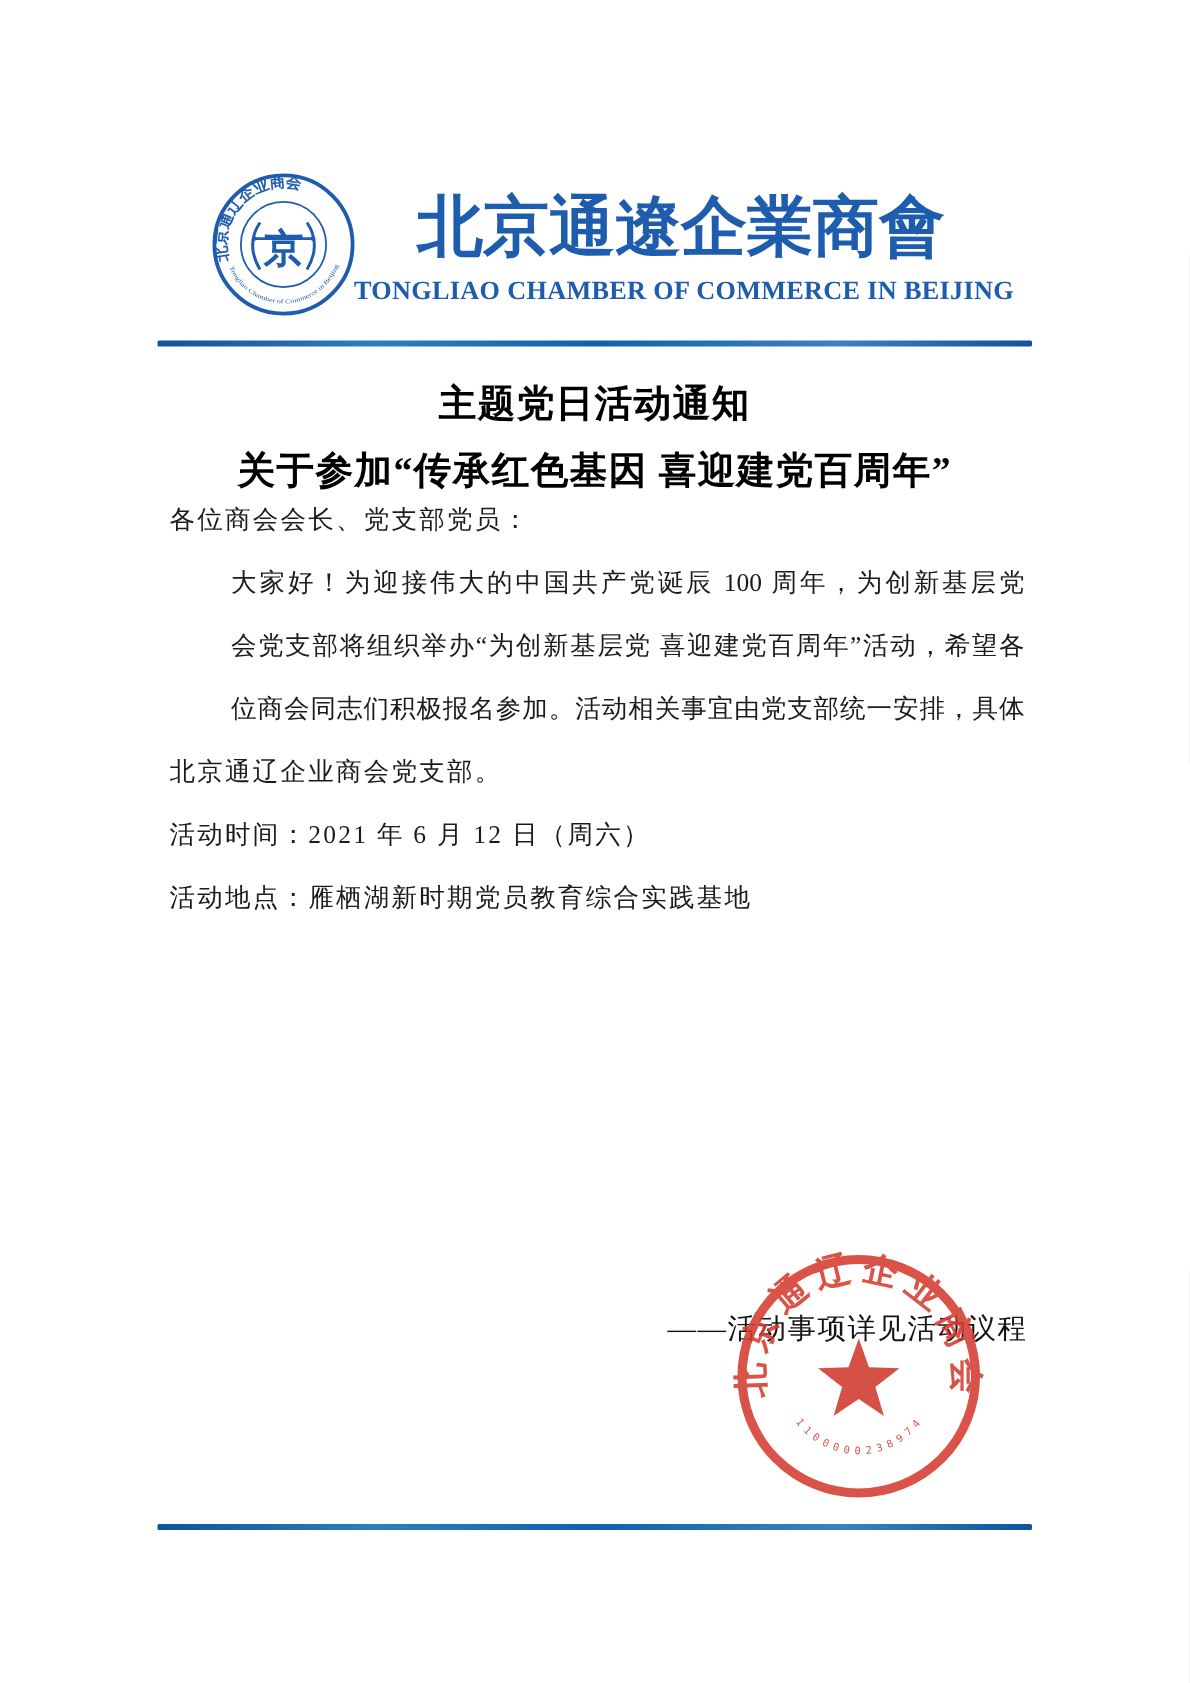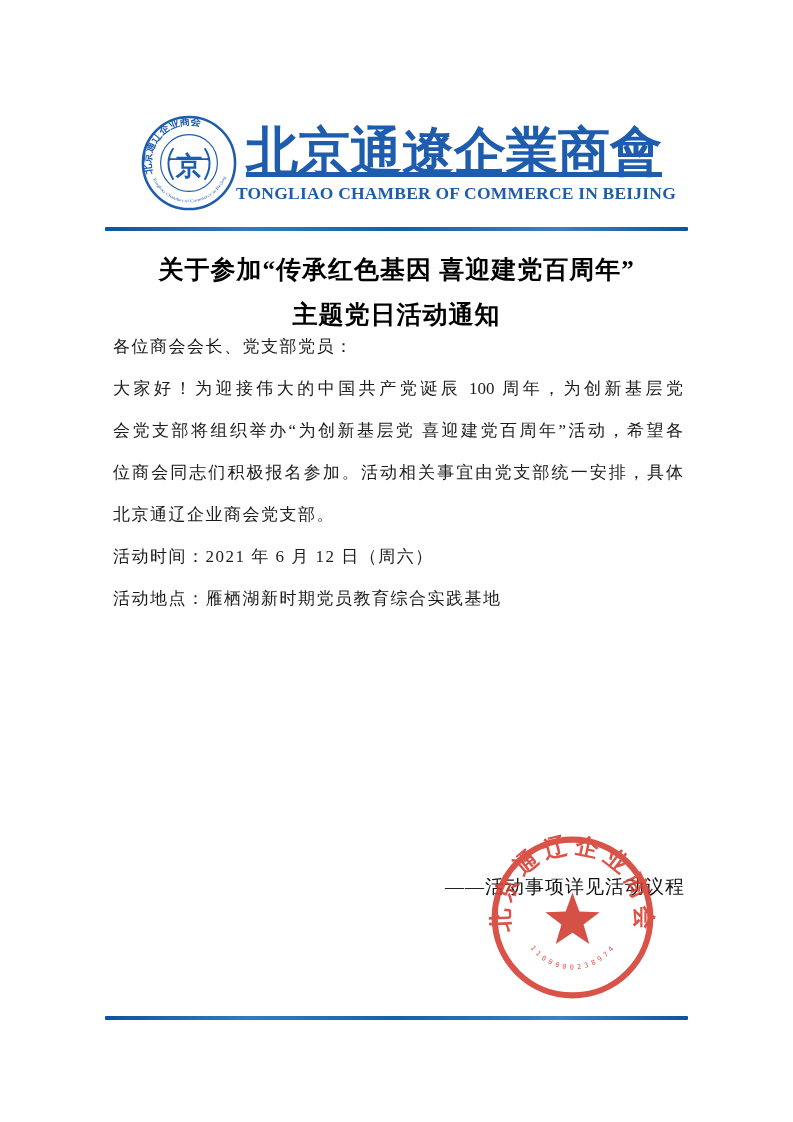--- a/index.html
+++ b/index.html
@@ -5,23 +5,22 @@
   html,body{margin:0;padding:0;background:#e8e8e8;}
   .page{
     position:relative;width:793px;height:1122px;background:#ffffff;
     margin:0 auto;overflow:hidden;
     font-family:"Liberation Serif","DejaVu Serif",serif;
   }
   
   .logo-svg{position:absolute;left:140px;top:114px;width:98px;height:98px;}
   .brand{position:absolute;left:236px;top:122px;width:436px;text-align:center;color:#1e5cad;}
   .brand-cn{
-    font-size:52px;font-weight:bold;line-height:60px;white-space:nowrap;
+    font-size:44px;font-weight:bold;line-height:60px;white-space:nowrap;
     font-family:"Liberation Serif","DejaVu Serif",serif;
-    text-decoration:underline;
   }
   .brand-en{
     font-size:17.5px;font-weight:bold;line-height:20px;white-space:nowrap;
     letter-spacing:.2px;margin-top:1px;
     font-family:"Liberation Serif","DejaVu Serif",serif;
   }
   .rule{
     position:absolute;left:105px;width:583px;height:4px;border-radius:1px;
     background:linear-gradient(90deg,#0f539e,#2f7dc0 25%,#1261ab 50%,#3a82c2 78%,#0f539e);
   }
@@ -33,21 +32,21 @@
     font-size:25px;font-weight:bold;color:#000;line-height:45px;letter-spacing:1px;
   }
   
   .body-block{
     position:absolute;left:113px;top:326px;width:570px;
     font-size:17px;color:#1b1b1b;
   }
   .bline{height:42px;line-height:42px;letter-spacing:1.5px;white-space:nowrap;}
   .bline.just{
     letter-spacing:0;white-space:normal;
-    text-align:justify;text-align-last:justify;text-justify:inter-character;
+    text-align:justify;text-align-last:justify;text-justify:inter-character;margin-left:41px;
   }
   
   .signature{
     position:absolute;top:866px;right:108px;text-align:right;
     font-size:19px;color:#141414;line-height:42px;letter-spacing:1px;
   }
   .sig-date{padding-right:22px;}
   
   .stamp-svg{
     position:absolute;left:486px;top:831px;width:173px;height:173px;
@@ -82,22 +81,22 @@
   </svg>
 
   <div class="brand">
     <div class="brand-cn">北京通遼企業商會</div>
     <div class="brand-en">TONGLIAO CHAMBER OF COMMERCE IN BEIJING</div>
   </div>
 
   <div class="rule rule-top"></div>
 
   <div class="title">
+    <div>主题党日活动通知</div>
     <div>关于参加“传承红色基因 喜迎建党百周年”</div>
-    <div>主题党日活动通知</div>
   </div>
 
   <div class="body-block">
     <div class="bline">各位商会会长、党支部党员：</div>
     <div class="bline just">大家好！为迎接伟大的中国共产党诞辰 100 周年，为创新基层党</div>
     <div class="bline just">会党支部将组织举办“为创新基层党 喜迎建党百周年”活动，希望各</div>
     <div class="bline just">位商会同志们积极报名参加。活动相关事宜由党支部统一安排，具体</div>
     <div class="bline">北京通辽企业商会党支部。</div>
     <div class="bline">活动时间：2021 年 6 月 12 日（周六）</div>
     <div class="bline">活动地点：雁栖湖新时期党员教育综合实践基地</div>

